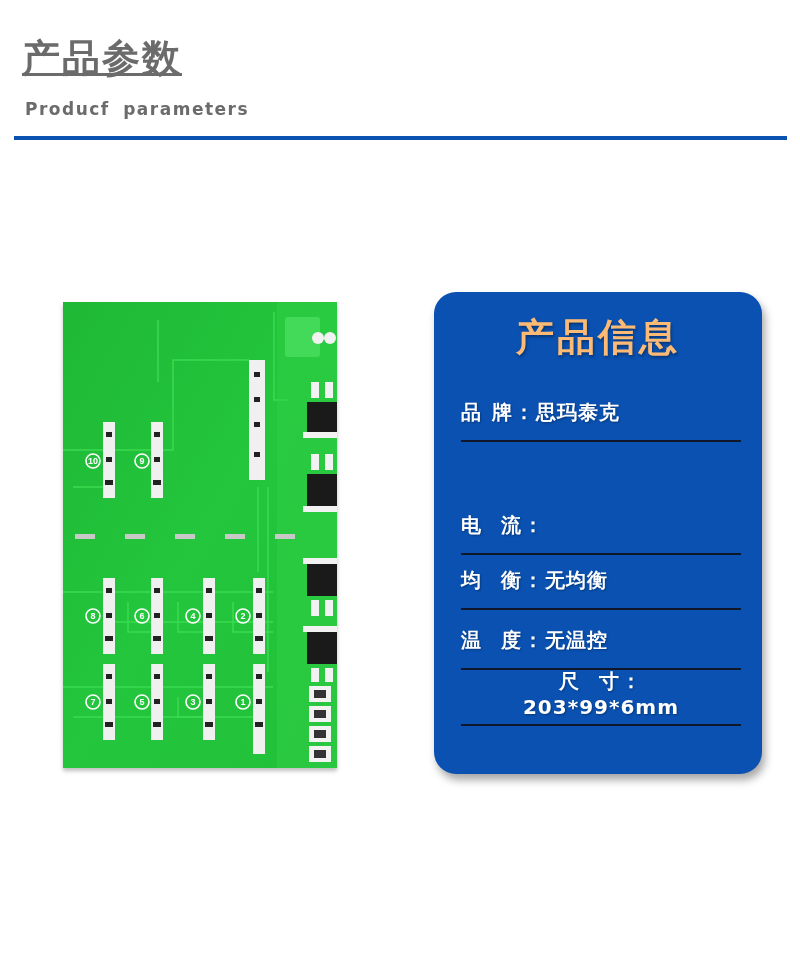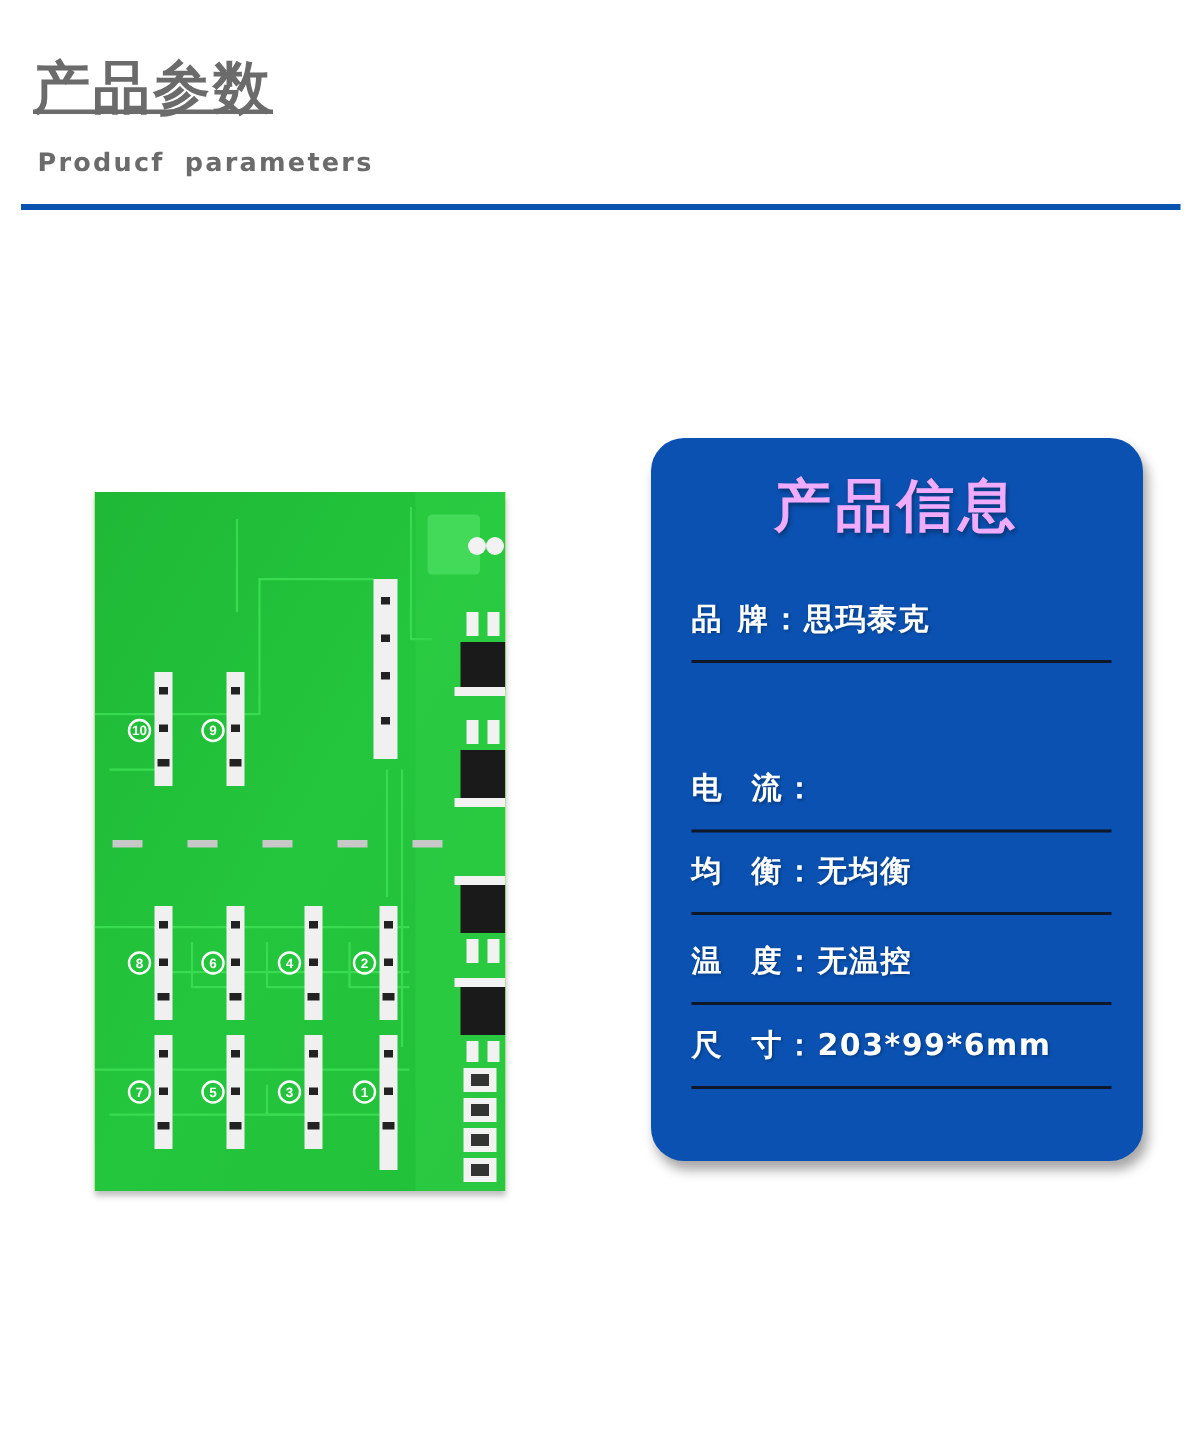--- a/index.html
+++ b/index.html
@@ -15,32 +15,32 @@
     position:absolute; left:25px; top:94px;
     font-size:17px; font-weight:bold; color:#6b6b6b; letter-spacing:1.5px; line-height:30px;
     word-spacing:6px;
   }
   .rule {
     position:absolute; left:14px; top:136px; width:773px; height:4px; background:#0a52b0;
   }
   
   .pcb {
     position:absolute; left:63px; top:302px; width:274px; height:466px;
-    background:#bef264; box-shadow: 0 3px 4px rgba(0,0,0,0.25); overflow:hidden;margin-top:26px;
+    background:#8b5cf6; box-shadow: 0 3px 4px rgba(0,0,0,0.25); overflow:hidden;
   }
   .pcb svg { display:block; }
   
   .card {
     position:absolute; left:434px; top:292px; width:328px; height:482px;
     background:#0a51b1; border-radius:22px;
     box-shadow: 3px 6px 8px rgba(0,0,0,0.35);
   }
   .card-title {
     position:absolute; left:0; right:0; top:20px; text-align:center;
-    font-size:38px; font-weight:bold; color:#f0abfc; letter-spacing:3px; line-height:50px;
+    font-size:38px; font-weight:bold; color:#fdba74; letter-spacing:3px; line-height:50px;
     text-shadow: 1px 2px 3px rgba(0,0,0,0.35);
   }
   .row {
     position:absolute; left:27px; width:280px; height:56px;
     border-bottom:2px solid #0f172a;
     display:flex; align-items:center;
     color:#ffffff; font-weight:bold; font-size:20px;
     text-shadow: 1px 1px 2px rgba(0,0,0,0.3);
   }
   .row .label { white-space:pre; letter-spacing:2px; }
@@ -214,17 +214,17 @@
     <span class="label">电  流：</span>
   </div>
   <div class="row" style="top:260px;">
     <span class="label">均  衡：</span>
     <span class="value">无均衡</span>
   </div>
   <div class="row" style="top:320px;">
     <span class="label">温  度：</span>
     <span class="value">无温控</span>
   </div>
-  <div class="row" style="top:376px;">
+  <div class="row" style="top:376px;flex-direction:column;">
     <span class="label">尺  寸：</span>
     <span class="value">203*99*6mm</span>
   </div>
 </div>
 
 </body></html>

